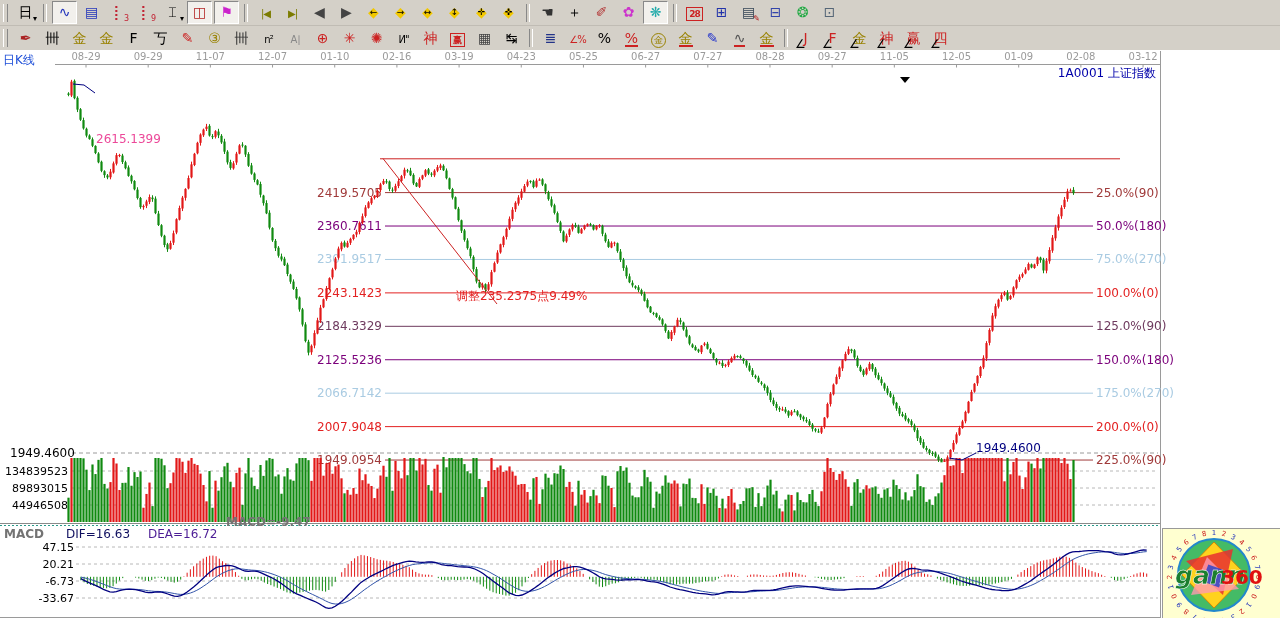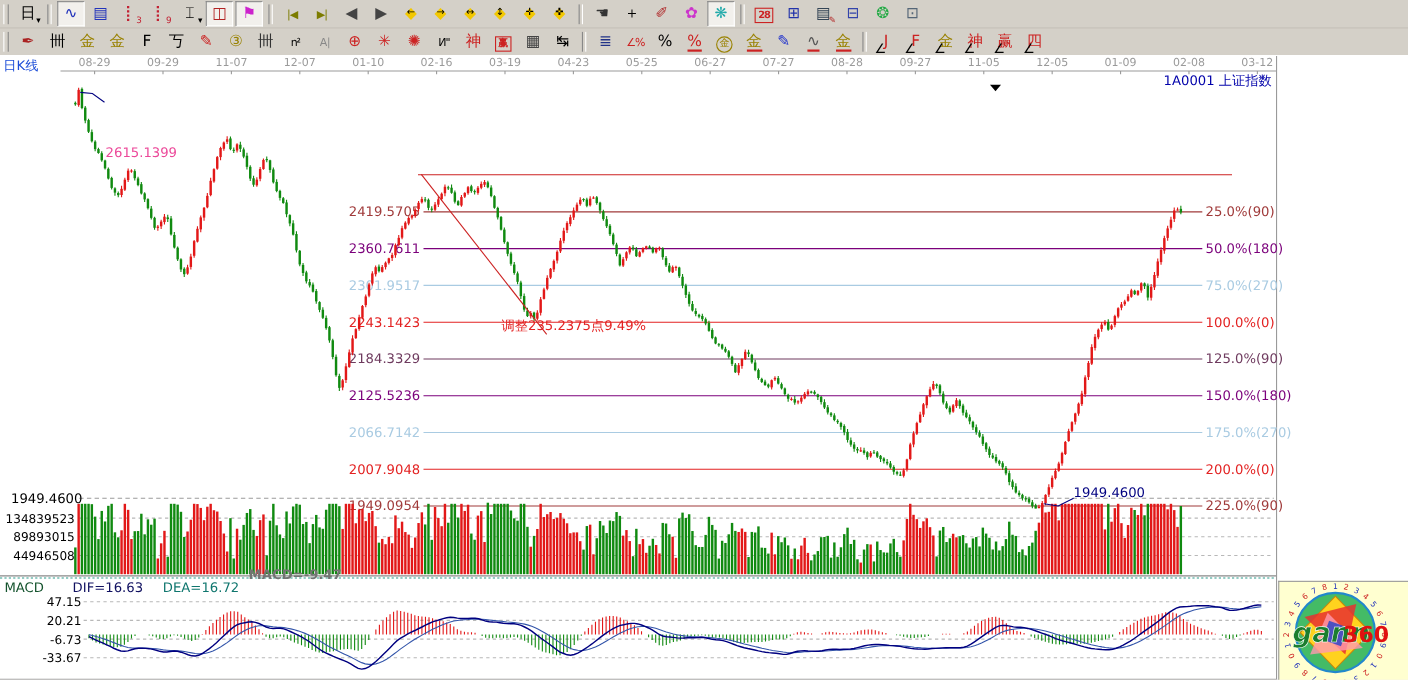--- a/index.html
+++ b/index.html
@@ -26,23 +26,23 @@
   #client{position:absolute;left:0;top:50px;width:1280px;height:568px;background:#ffffff;}
   #chart{position:absolute;left:0;top:0;}
   svg text{font-family:"DejaVu Sans","Liberation Sans",sans-serif;}
   .lbl{position:absolute;font-size:12px;white-space:nowrap;}
   #lbl-period{left:3px;top:2px;color:#1d4ed8;}
   #lbl-symbol{right:124px;top:15px;color:#0000aa;}
   #lbl-peak{left:96px;top:36px;color:#ec4899;margin-top:46px;}
   #lbl-adjust{left:456px;top:238px;color:#e32222;}
   #lbl-low-right{left:976px;top:391px;color:#000080;}
   #lbl-low-left{left:10px;top:396px;width:58px;text-align:right;color:#000000;}
-  #m-title{left:4px;top:477px;color:#14532d;font-weight:normal;}
+  #m-title{left:4px;top:477px;color:#737373;font-weight:bold;}
   #m-dif{left:66px;top:477px;color:#101060;}
-  #m-dea{left:148px;top:477px;color:#0f766e;}
+  #m-dea{left:148px;top:477px;color:#4c1d95;}
   #m-macd{left:226px;top:465px;color:#737373;font-weight:bold;}
   #logo-panel{position:absolute;left:1162px;top:478px;width:118px;height:90px;background:#ffffd0;
               border-left:1px solid #999;border-top:1px solid #999;}
 </style>
 </head>
 <body>
 
 <div id="tb1" class="toolbar">
   <span class="tbh"></span>
 <span class="tbicon"><span class="g" style="color: rgb(0, 0, 0);">日</span><span class="ov br">▾</span></span>

